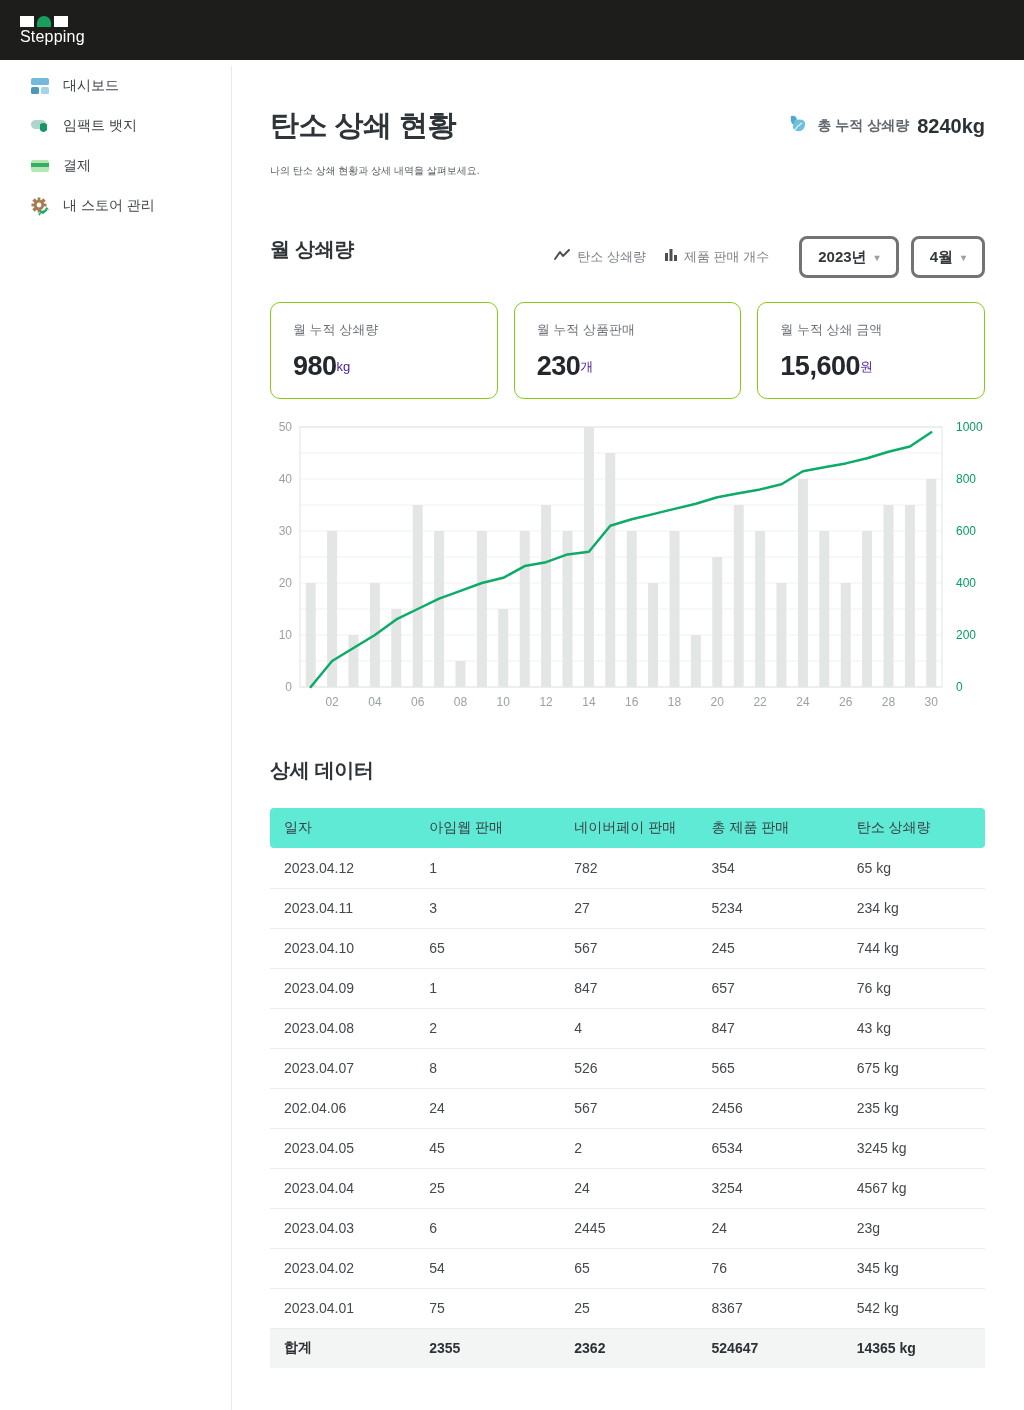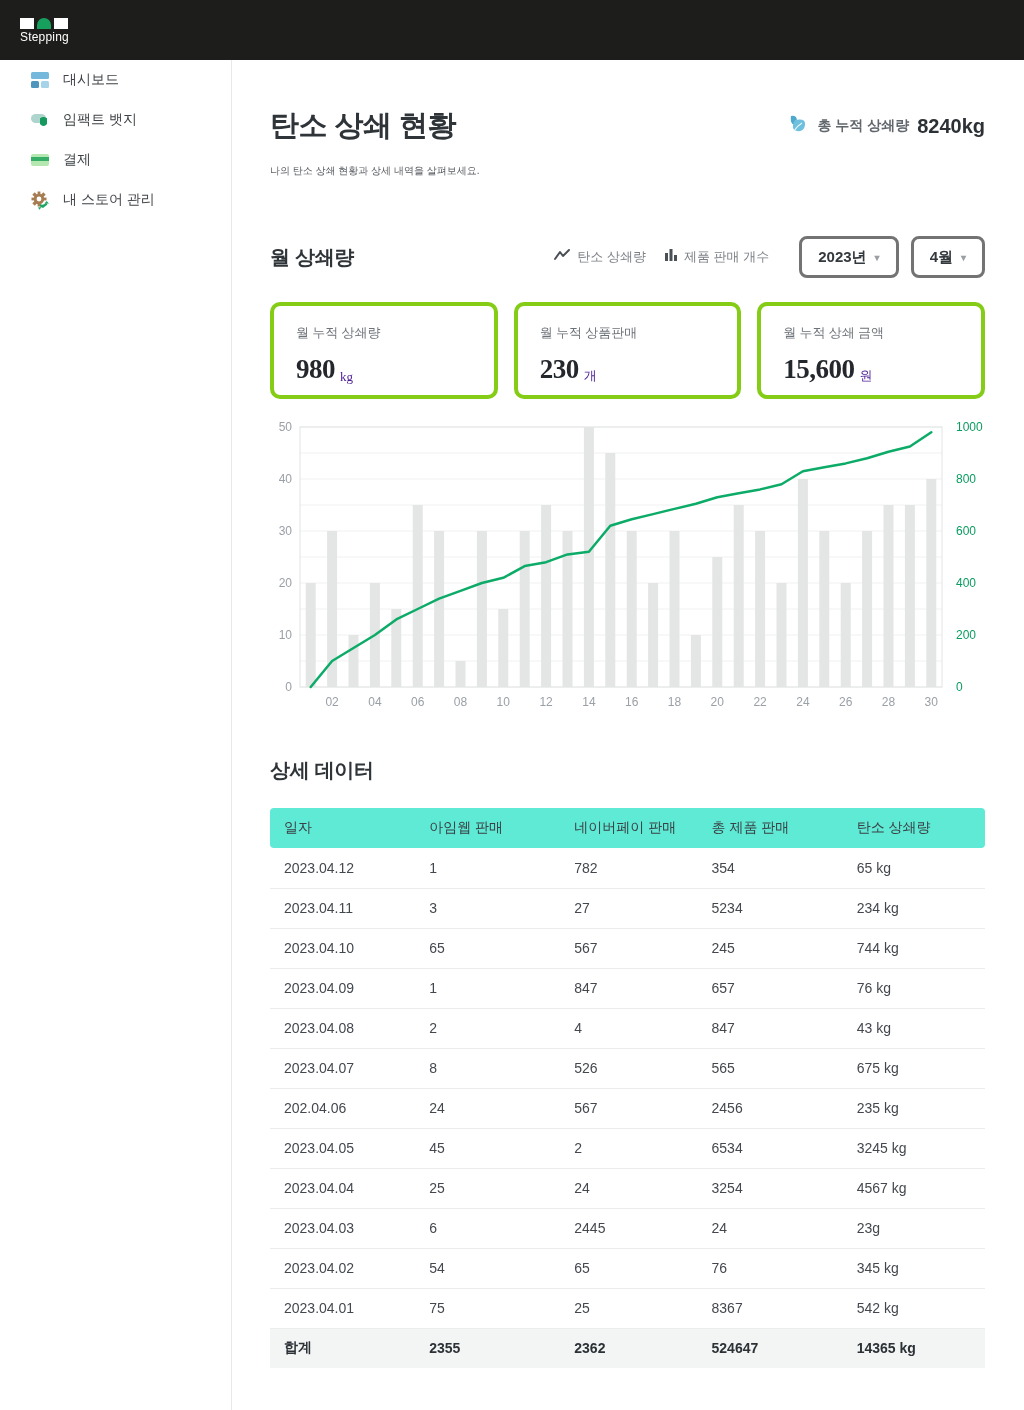--- a/index.html
+++ b/index.html
@@ -5,54 +5,54 @@
   * { margin:0; padding:0; box-sizing:border-box; }
   html,body { width:1024px; background:#fff; font-family:"Liberation Sans","DejaVu Sans",sans-serif; color:#333; }
   body { height:1410px; overflow:hidden; }
 
   
   .topbar { height:60px; background:#1d1d1c; display:flex; align-items:center; padding:0 20px; }
   .brand { display:flex; flex-direction:column; }
   .brand-shapes { display:flex; gap:3px; align-items:flex-end; height:13px; }
   .brand-shapes .sq { width:14px; height:11px; background:#fff; }
   .brand-shapes .dome { width:14px; height:11px; background:#17a05d; border-radius:8px 8px 0 0; }
-  .brand-name { color:#fff; font-size:12px; letter-spacing:.2px; margin-top:1px; }
+  .brand-name { color:#fff; font-size:16px; letter-spacing:.2px; margin-top:1px; }
 
   
   .page { display:flex; height:1350px; }
-  .sidebar { width:232px; border-right:1px solid #e9e9e9; flex-shrink:0; }
+  .sidebar { width:232px; border-right:1px solid #e9e9e9; flex-shrink:0;margin-top:6px; }
   .side-item { display:flex; align-items:center; gap:13px; padding:10px 0 10px 30px; height:40px; cursor:pointer; }
   .side-item .icon { width:20px; height:20px; flex-shrink:0; }
   .side-label { font-size:14px; color:#3f4347; }
 
   .content { flex:1; padding:46px 39px 0 38px; }
 
   
   .header-row { display:flex; justify-content:space-between; align-items:center; }
   .page-title { font-size:29px; font-weight:bold; color:#2f3439; letter-spacing:-0.5px; }
   .total-badge { display:flex; align-items:center; gap:8px; }
   .total-label { font-size:14px; color:#60666c;font-weight:bold; }
   .total-value { font-size:20px; font-weight:bold; color:#2c3136; }
   .subtitle { margin-top:18px; font-size:10px; color:#55595e; }
 
   
-  .section-row { margin-top:58px; display:flex; align-items:center; }
+  .section-row { margin-top:58px; display:flex; align-items:flex-start; }
   .section-title { font-size:20px; font-weight:bold; color:#2f3439; letter-spacing:-0.3px; }
   .section-controls { margin-left:auto; display:flex; align-items:center; gap:12px; }
   .legend { display:flex; align-items:center; gap:18px; margin-right:18px; }
   .legend-item { display:flex; align-items:center; gap:6px; cursor:pointer; }
   .legend-label { font-size:13px; color:#7c8186; }
   .select-btn { display:flex; align-items:center; gap:8px; height:42px; padding:0 16px; border:3px solid #737373; border-radius:8px; background:#fff; font-size:15px; font-weight:bold; color:#33383d; cursor:pointer; }
   .caret { font-size:10px; color:#9b9fa4; }
 
   
   .cards { margin-top:24px; display:flex; gap:16px; }
-  .card { flex:1; height:97px; border:4px solid #84cc16; border-radius:10px; padding:18px 22px;font-family:Liberation Serif, serif; }
+  .card { flex:1; height:97px; border:1px solid #84cc16; border-radius:10px; padding:18px 22px; }
   .card-label { font-size:13px; color:#6d7278; }
-  .card-value-row { margin-top:12px; display:flex; align-items:flex-end; gap:5px; }
+  .card-value-row { margin-top:12px; display:flex; align-items:center; }
   .card-value { font-size:27px; font-weight:bold; color:#24282c; letter-spacing:-0.5px; }
   .card-unit { font-size:13px; color:#4c1d95; }
 
   
   .chart-wrap { margin-top:20px; height:292px; }
 
   
   .table-title { margin-top:46px; }
   table { margin-top:24px; width:100%; border-collapse:collapse; font-size:14px; }
   thead th { background:#5eead4; text-align:left; font-weight:500; color:#3b4046; height:40px; padding-left:14px; }

